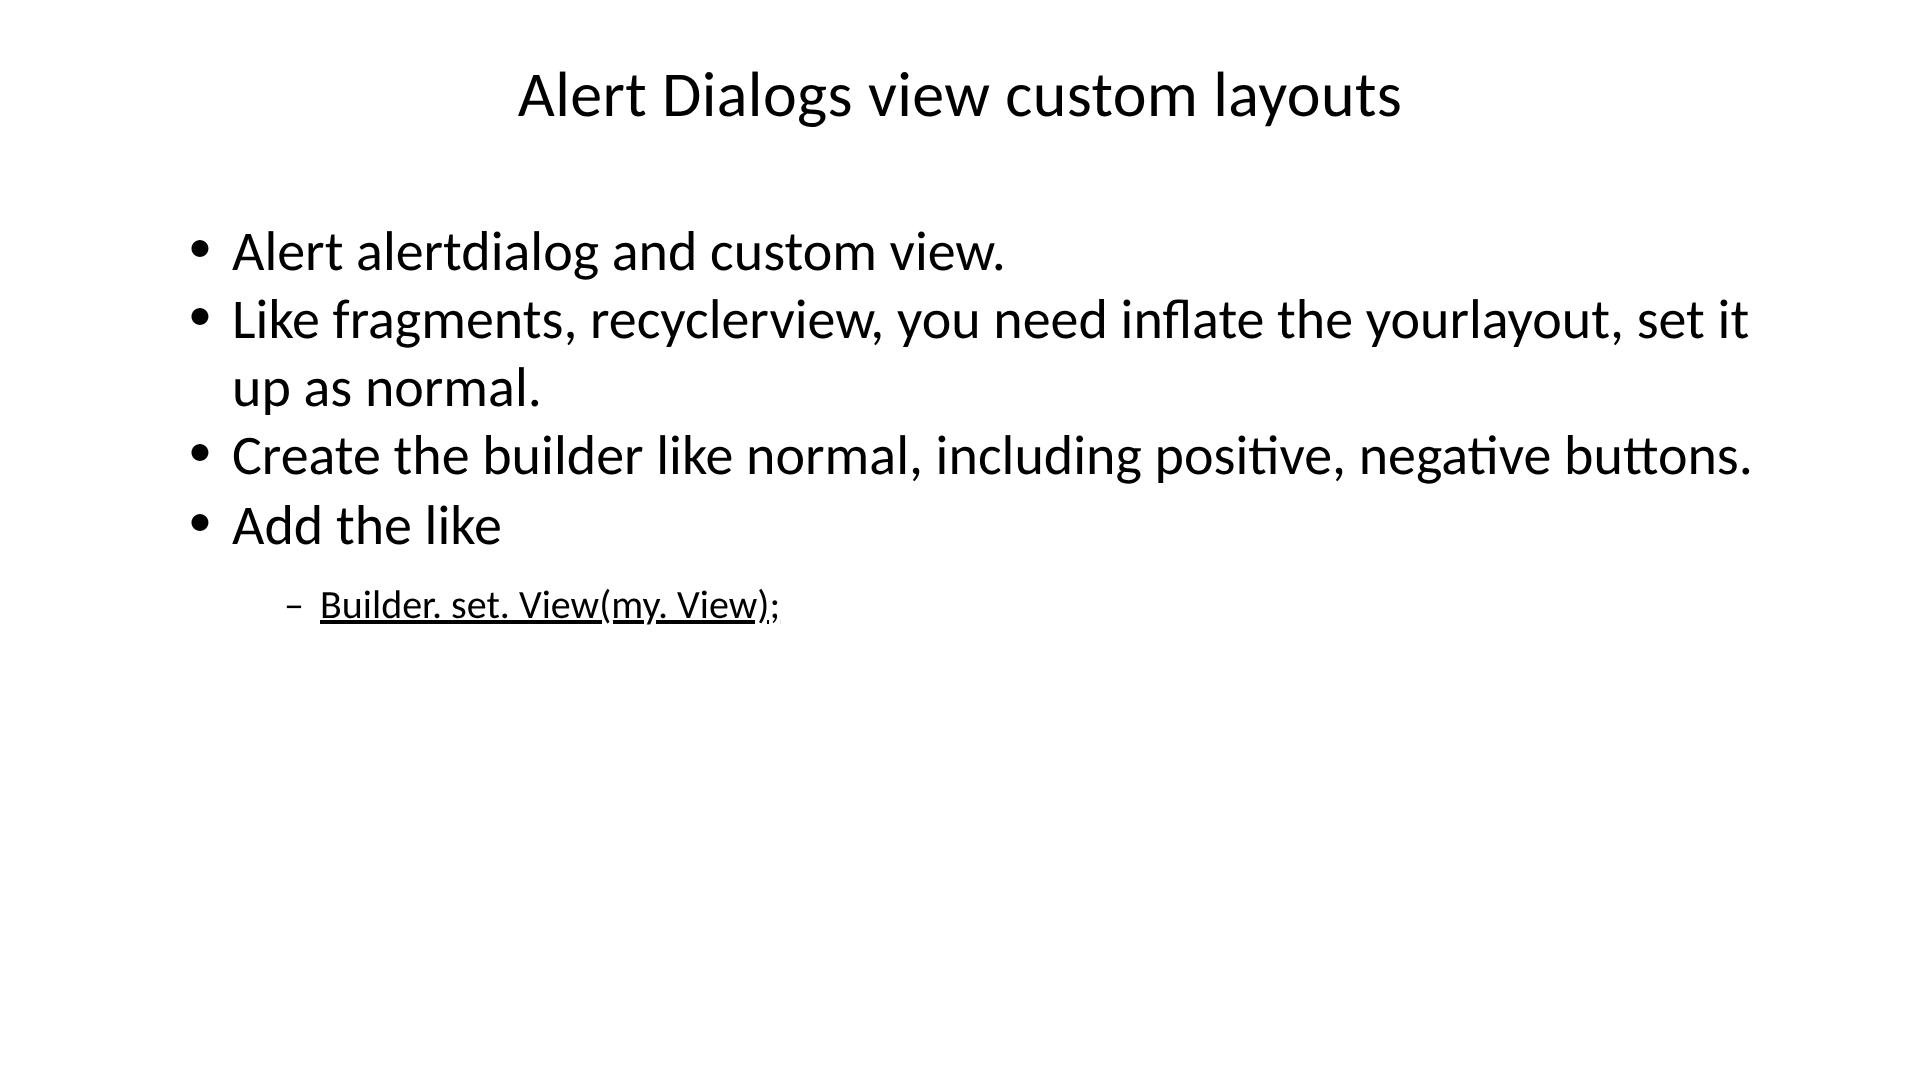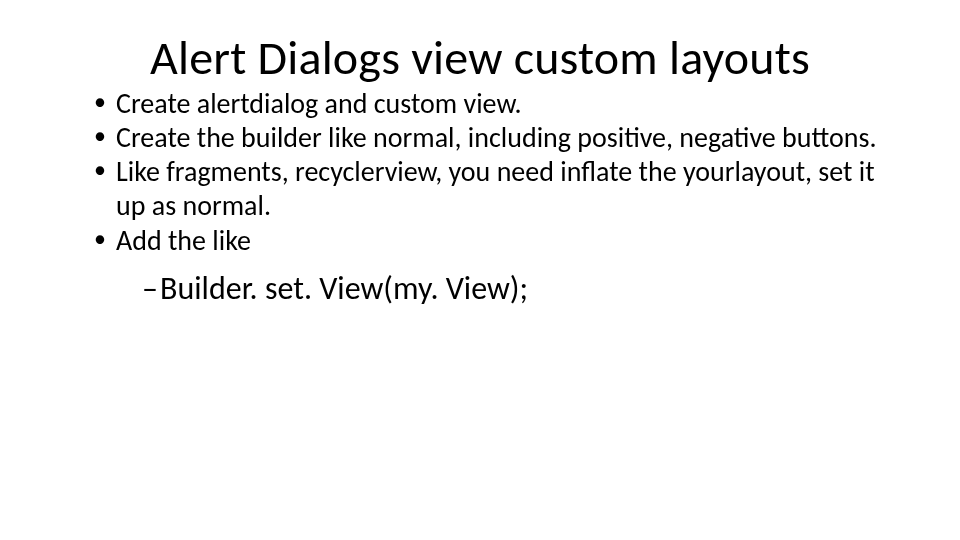--- a/index.html
+++ b/index.html
@@ -10,23 +10,24 @@
       font-family: Calibri, "Segoe UI", Arial, sans-serif;
       color: #000000;
       overflow: hidden;
     }
     .slide {
       width: 100%;
       height: 100%;
       padding: 28px 72px 40px 72px;
     }
     .title {
-      font-size: 48px;
+      font-size: 32px;
       font-weight: 400;
       text-align: center;
+      margin-bottom: 42px;
       letter-spacing: 0.2px;
     }
     ul.level1 {
       list-style: none;
       padding-left: 22px;
     }
     ul.level1 > li {
       font-size: 28px;
       line-height: 1.22;
       position: relative;
@@ -39,42 +40,43 @@
       left: 0;
       top: 0;
       font-size: 24px;
     }
     ul.level2 {
       list-style: none;
       padding-left: 26px;
       margin-top: 10px;
     }
     ul.level2 > li {
-      font-size: 32px;
+      font-size: 20px;
       line-height: 1.3;
       position: relative;
       padding-left: 18px;
       margin-bottom: 0px;
+      text-decoration: underline;
     }
     ul.level2 > li::before {
       content: "–";
       position: absolute;
       left: 0;
       top: 0;
     }
   </style>
 </head>
 <body>
 
 <div class="slide">
   <h1 class="title">Alert Dialogs view custom layouts</h1>
   <ul class="level1">
-    <li><span>Create alertdialog and custom view.</span></li>
+    <li><span>Alert alertdialog and custom view.</span></li>
+    <li><span>Like fragments, recyclerview, you need inflate the yourlayout, set it up as normal.</span></li>
     <li><span>Create the builder like normal, including positive, negative buttons.</span></li>
-    <li><span>Like fragments, recyclerview, you need inflate the yourlayout, set it up as normal.</span></li>
     <li>
       <span>Add the like</span>
       <ul class="level2">
         <li><span>Builder. set. View(my. View);</span></li>
       </ul>
     </li>
   </ul>
 </div>
 
 </body></html>

